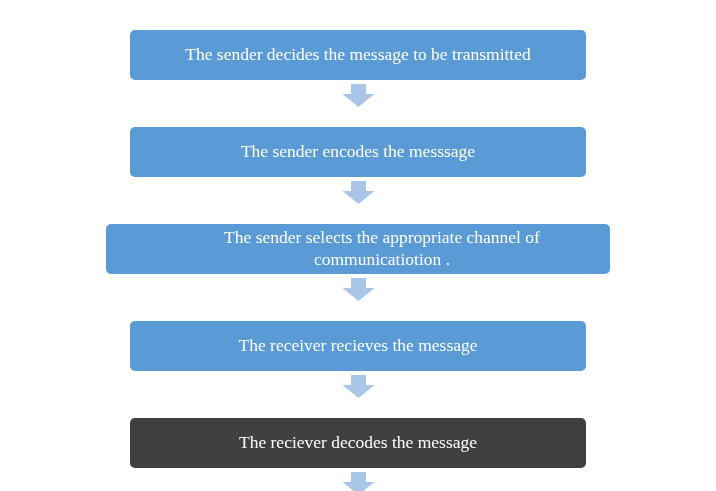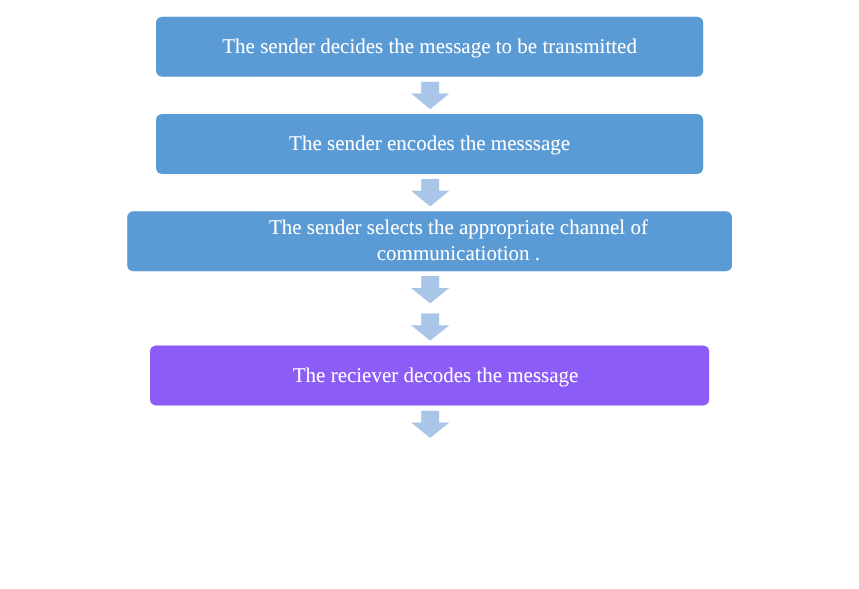--- a/index.html
+++ b/index.html
@@ -22,20 +22,21 @@
   }
   .step {
     width: 456px;
     height: 50px;
     border-radius: 5px;
     display: flex;
     align-items: center;
     justify-content: center;
     text-align: center;
     flex: 0 0 auto;
+    margin-top: 16px;
   }
   .step-label {
     color: #ffffff;
     font-size: 17.5px;
     line-height: 1.25;
     padding: 0 10px;
   }
   .arrow-gap {
     height: 31px;
     flex: 0 0 auto;
@@ -75,28 +76,31 @@
   <div class="step" style="background-color: rgb(91, 155, 213); padding-left: 48px;">
     <span class="step-label">The sender selects the appropriate channel of communicatiotion .</span>
   </div>
 
   <div class="arrow-gap">
     <svg width="35" height="23" viewBox="0 0 35 23" aria-hidden="true">
       <path d="M10 0 L25 0 L25 10 L33.5 10 L17.5 23 L1.5 10 L10 10 Z" fill="#a9c5e8"></path>
     </svg>
   </div>
 
+  <div class="step" style="background-color: rgb(91, 155, 213);">
+    <span class="step-label">The receiver recieves the message</span>
+  </div>
 
   <div class="arrow-gap">
     <svg width="35" height="23" viewBox="0 0 35 23" aria-hidden="true">
       <path d="M10 0 L25 0 L25 10 L33.5 10 L17.5 23 L1.5 10 L10 10 Z" fill="#a9c5e8"></path>
     </svg>
   </div>
 
-  <div class="step" style="background-color: #8b5cf6; padding-left: 10px;">
+  <div class="step" style="background-color: #404040;">
     <span class="step-label">The reciever decodes the message</span>
   </div>
 
   <div class="arrow-gap">
     <svg width="35" height="23" viewBox="0 0 35 23" aria-hidden="true">
       <path d="M10 0 L25 0 L25 10 L33.5 10 L17.5 23 L1.5 10 L10 10 Z" fill="#a9c5e8"></path>
     </svg>
   </div>
 
 

